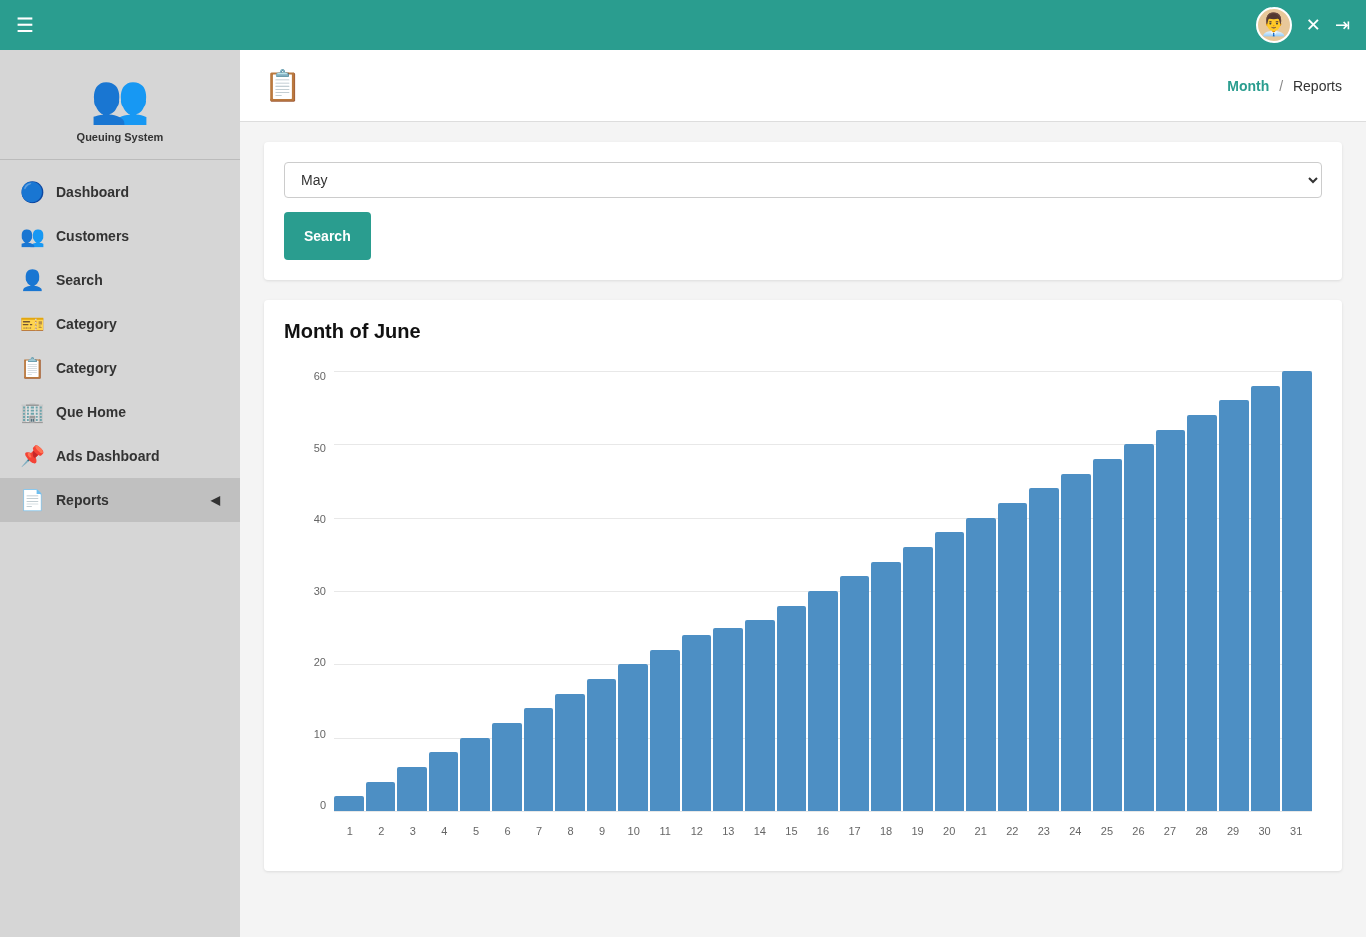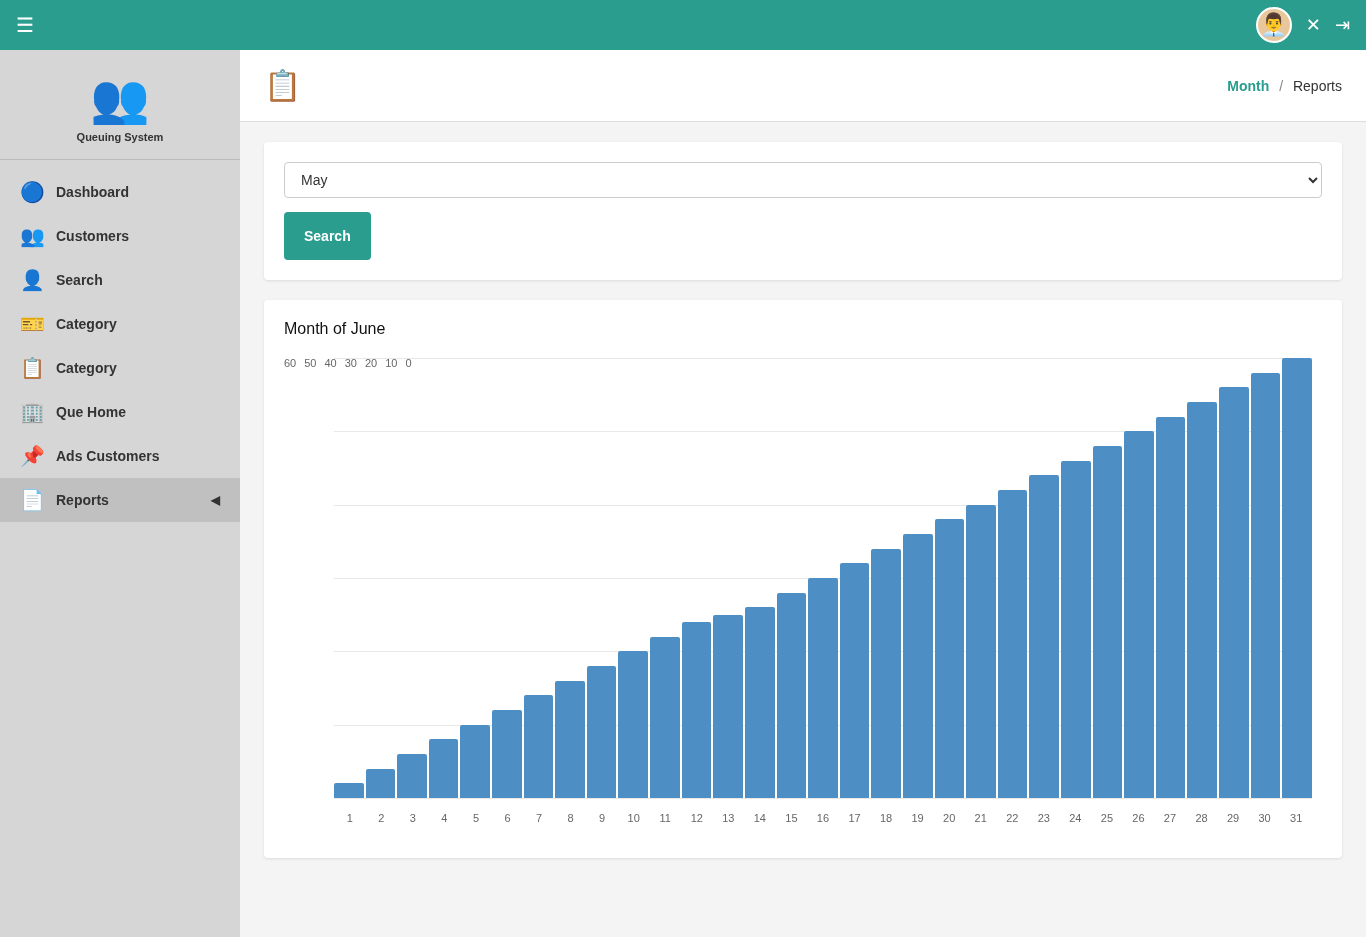--- a/index.html
+++ b/index.html
@@ -111,21 +111,21 @@
       cursor: pointer;
     }
 
     
     .chart-card {
       background: white;
       border-radius: 4px;
       padding: 20px;
       box-shadow: 0 1px 3px rgba(0,0,0,0.1);
     }
-    .chart-title { font-size: 16px; font-weight: normal; color: #111; margin-bottom: 20px; }
+    .chart-title { font-size: 20px; font-weight: bold; color: #111; margin-bottom: 28px; }
 
     
     .chart-container {
       position: relative;
       width: 100%;
       height: 480px;
     }
     .chart-area {
       position: absolute;
       left: 50px;
@@ -136,21 +136,21 @@
       align-items: flex-end;
       gap: 2px;
     }
     .y-axis {
       position: absolute;
       left: 0;
       top: 0;
       bottom: 40px;
       width: 50px;
       display: flex;
-      flex-direction: row;
+      flex-direction: column;
       justify-content: space-between;
     }
     .y-label {
       font-size: 11px;
       color: #666;
       text-align: right;
       padding-right: 8px;
       line-height: 1;
     }
     .x-axis {
@@ -242,21 +242,21 @@
       <div class="sidebar-item">
         <span class="sidebar-icon">📋</span>
         <span>Category</span>
       </div>
       <div class="sidebar-item">
         <span class="sidebar-icon">🏢</span>
         <span>Que Home</span>
       </div>
       <div class="sidebar-item">
         <span class="sidebar-icon">📌</span>
-        <span>Ads Customers</span>
+        <span>Ads Dashboard</span>
       </div>
       <div class="sidebar-item active">
         <span class="sidebar-icon">📄</span>
         <span>Reports</span>
         <span class="chevron">◀</span>
       </div>
     </nav>
   </aside>
 
   <main class="content">

